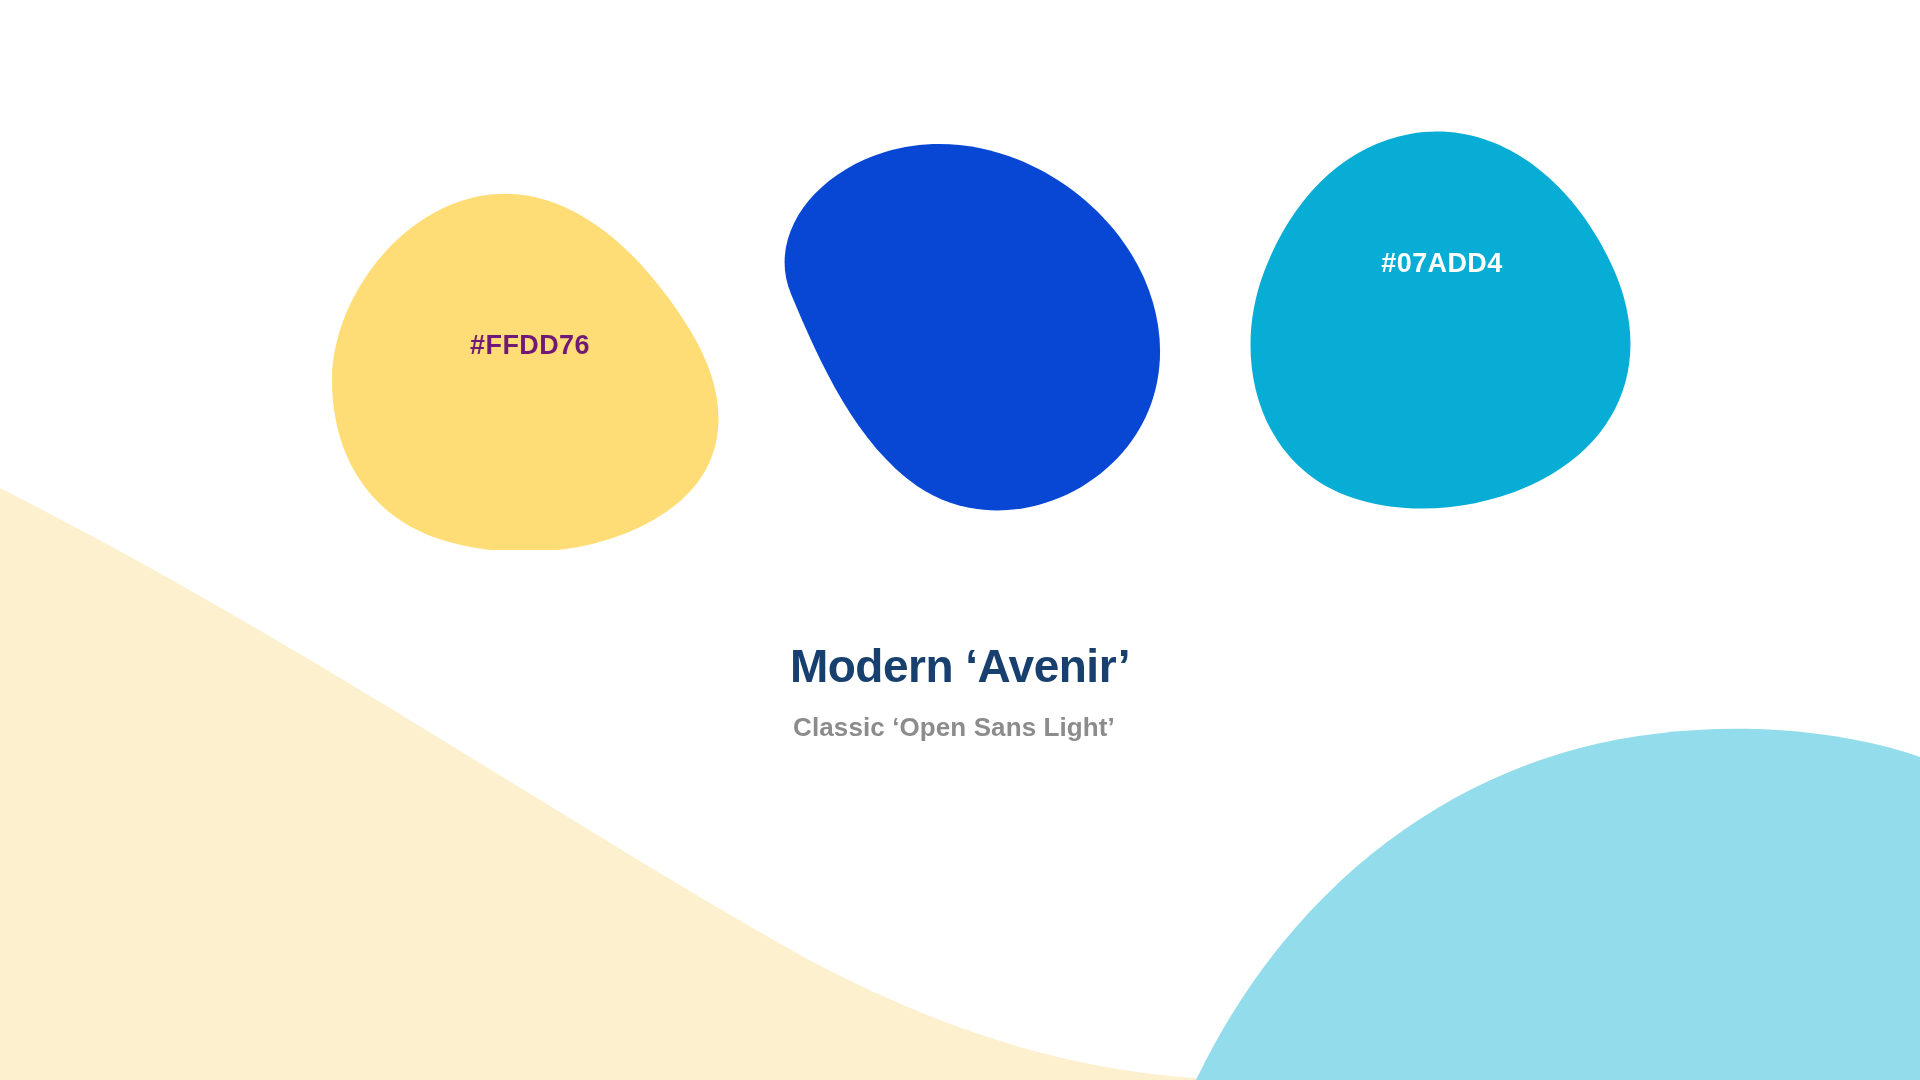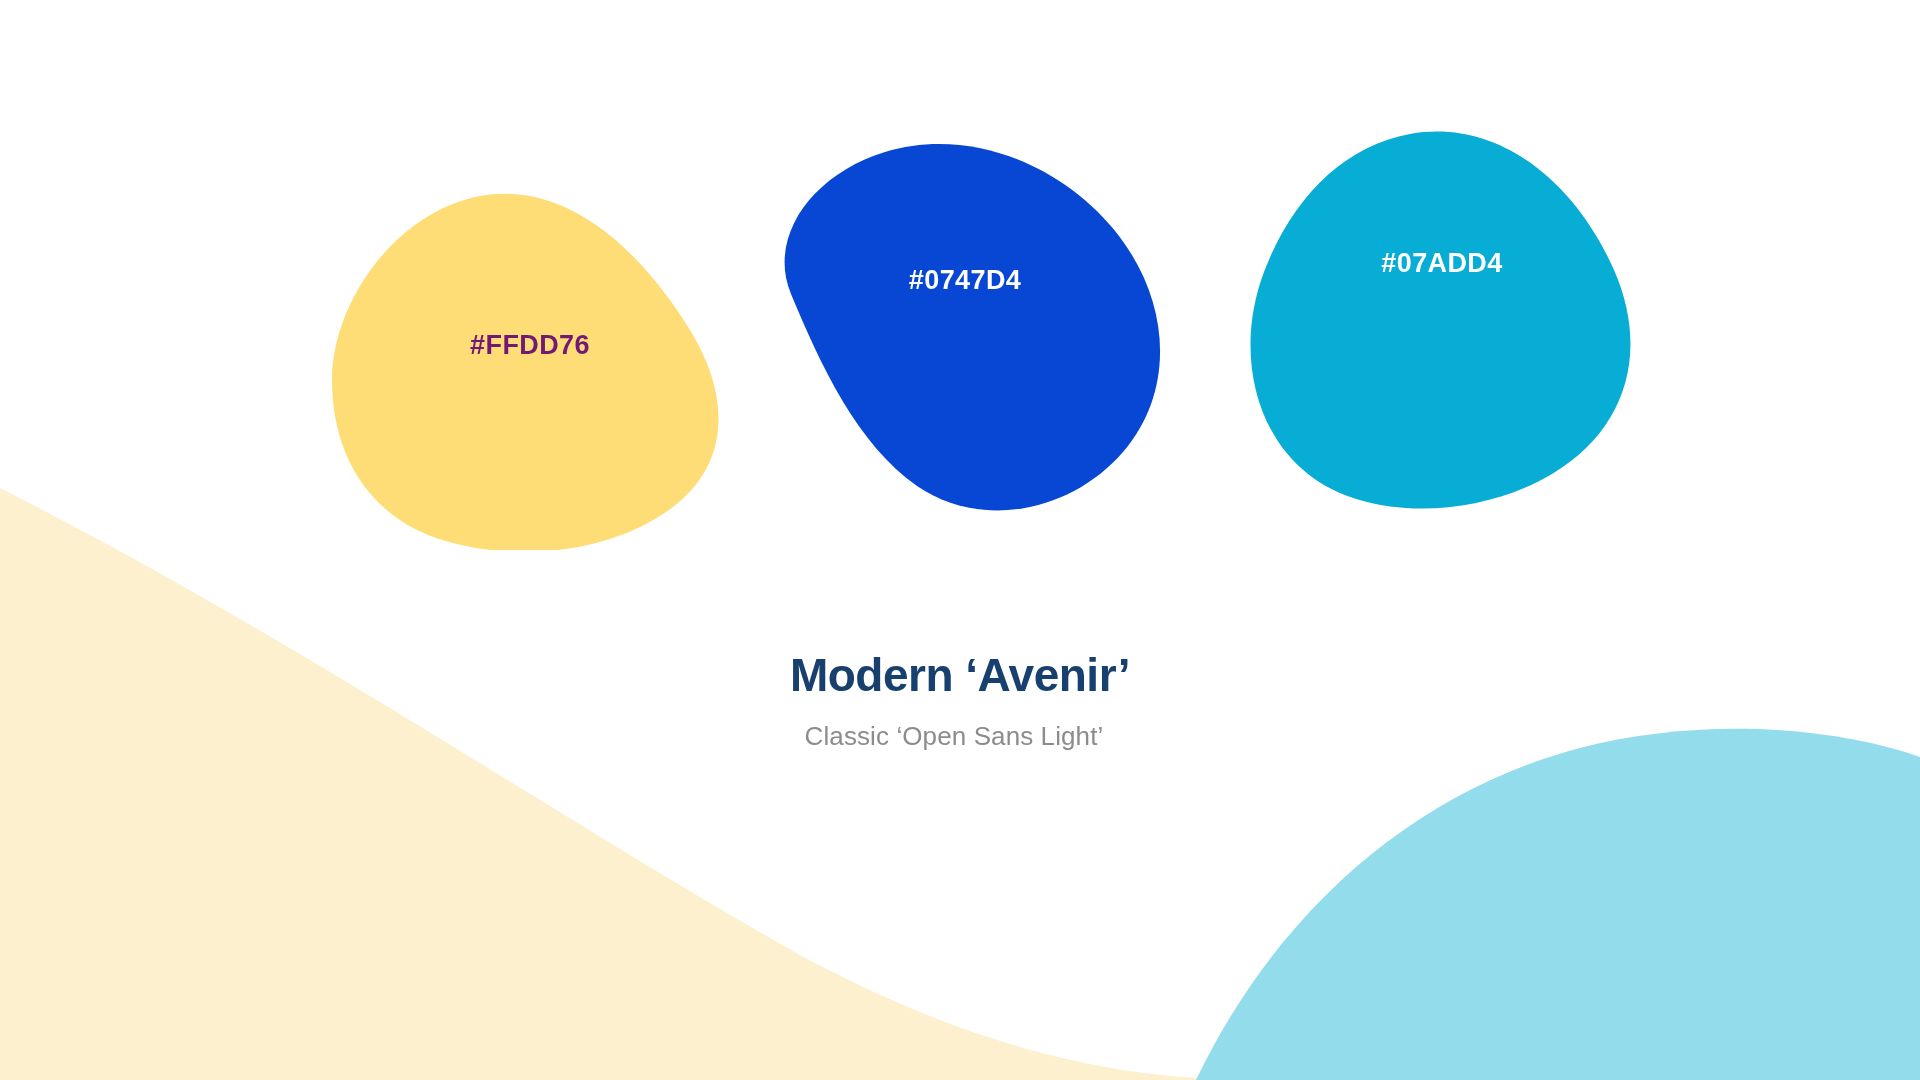--- a/index.html
+++ b/index.html
@@ -71,25 +71,25 @@
     top: 640px;
     width: 1920px;
     text-align: center;
   }
   .type-title {
     font-size: 46px;
     font-weight: bold;
     color: #17406E;
     letter-spacing: -0.5px;
     line-height: 1.15;
-    margin: 9px;
+    margin: 0;
   }
   .type-subtitle {
     font-size: 26px;
-    font-weight: normal;
+    font-weight: bold;
     color: #8C8C8C;
     letter-spacing: 0.1px;
     line-height: 1.2;
     margin: 19px 12px 0 0;
   }
 </style>
 </head>
 <body>
 
 <div id="slide">
@@ -109,21 +109,20 @@
       </svg>
       <div class="blob-label">#FFDD76</div>
     </div>
 
     <div class="blob" id="blob-blue">
       <svg width="400" height="380" viewBox="0 0 400 380" xmlns="http://www.w3.org/2000/svg">
         <path d="M120,12 C206,-14 300,26 354,96 C406,164 410,252 358,312
                  C306,372 216,390 152,346 C92,304 56,226 26,154
                  C2,96 48,34 120,12 Z" fill="#0747D4"></path>
       </svg>
-      <div class="blob-label">#0747D4</div>
     </div>
 
     <div class="blob" id="blob-teal">
       <svg width="400" height="380" viewBox="0 0 400 380" xmlns="http://www.w3.org/2000/svg">
         <path d="M168,4 C258,-12 334,54 372,140 C408,222 384,300 310,344
                  C236,388 126,392 66,344 C10,300 -6,216 22,142
                  C50,68 102,16 168,4 Z" fill="#07ADD4"></path>
       </svg>
       <div class="blob-label">#07ADD4</div>
     </div>

